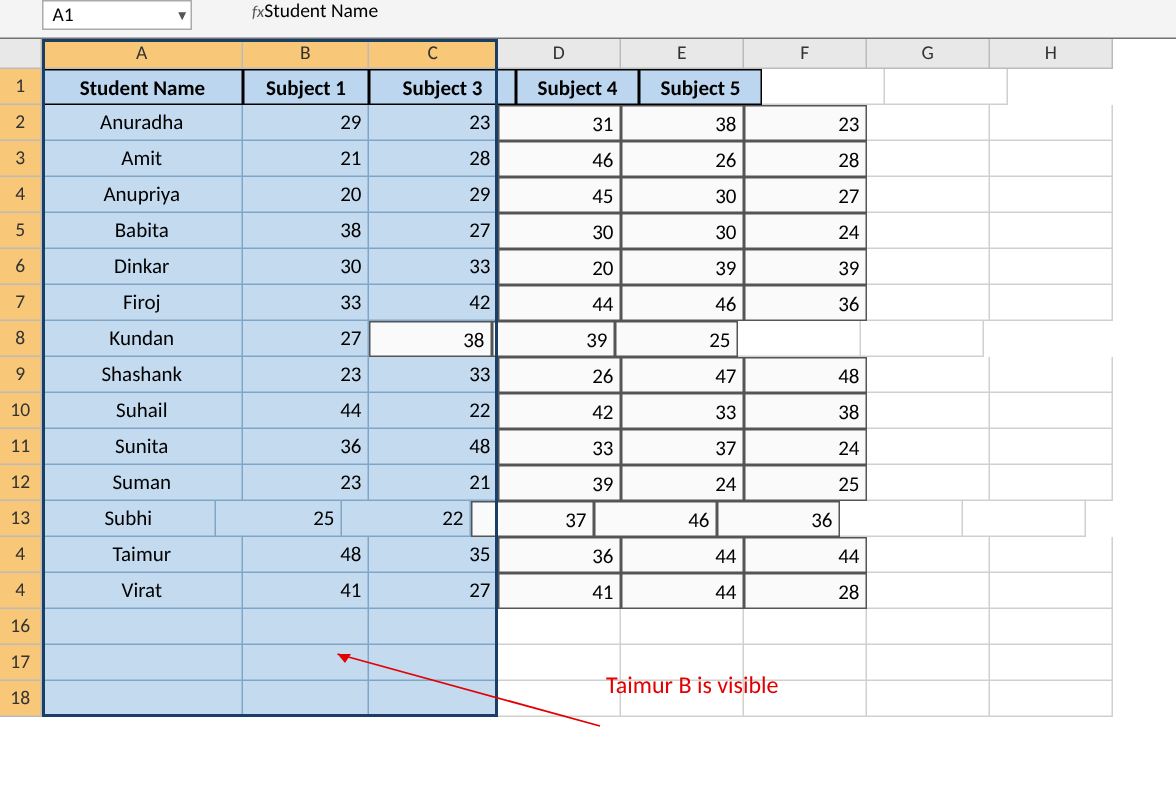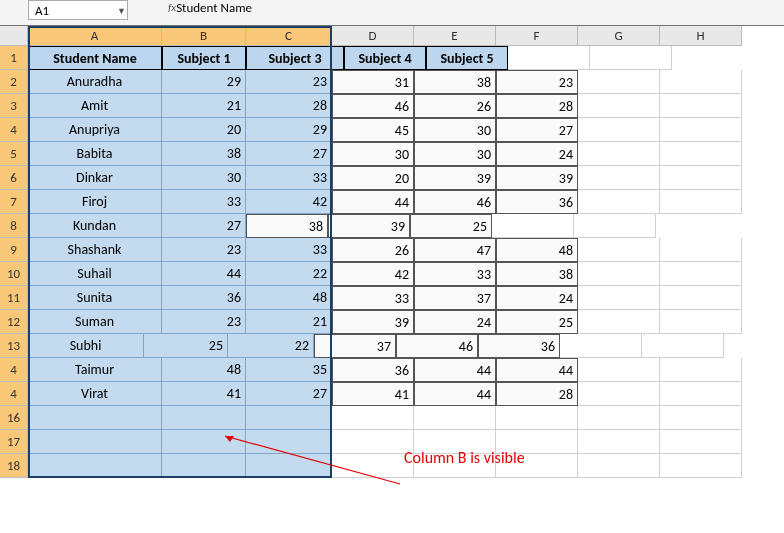--- a/index.html
+++ b/index.html
@@ -261,13 +261,13 @@
         <div class="cell " style="width: 82px;"></div>
       </div>
     </div>
 <div style="position: absolute; left: 28px; top: 0px; width: 304px; height: 452px; border: 2px solid rgb(26, 63, 102); pointer-events: none;"></div>
   </div>
 
 <svg class="arrow-svg" width="784" height="533">
   <line x1="225" y1="410" x2="400" y2="458" stroke="#e20000" stroke-width="1.2"></line>
   <polygon points="225,410 234,410 230,416" fill="#e20000"></polygon>
 </svg>
-<div class="annotation" style="left:404px; top:448px;">Column B is visible</div>
+<div class="annotation" style="left:404px; top:448px;">Taimur B is visible</div>
 
 </body></html>

